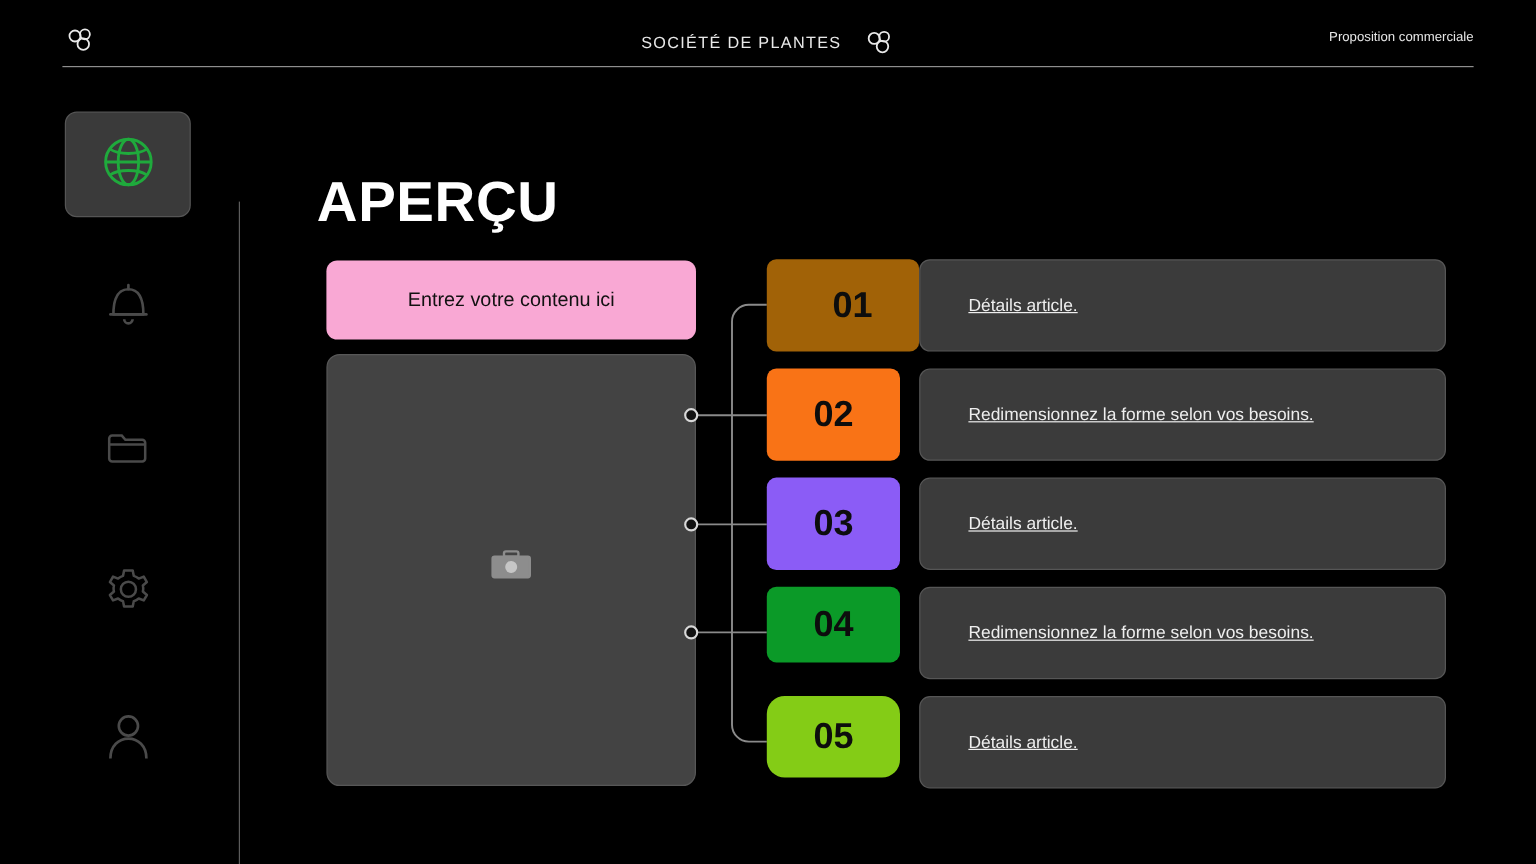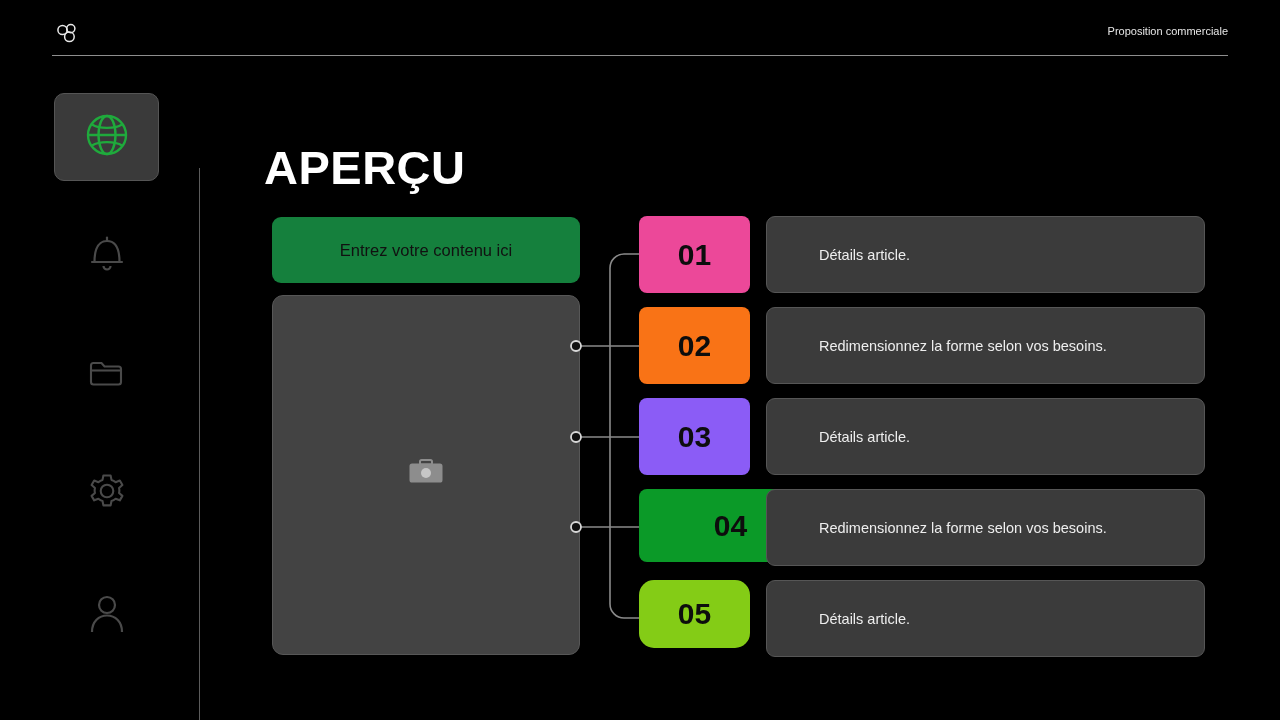--- a/index.html
+++ b/index.html
@@ -167,35 +167,45 @@
     width: 439px;
     background: #3b3b3b;
     border: 1px solid #565656;
     border-radius: 9px;
     box-sizing: border-box;
     display: flex;
     align-items: center;
     font-size: 14.5px;
     color: #eeeeee;
   }
-  .row-detail span { padding-left: 52px; }
+  .row-detail span { padding-left: 40px; text-decoration: underline; }
 </style>
 </head>
 <body>
 
 <div id="header">
 
   <div id="header-logo-left">
     <svg class="logo-mark" width="26" height="26" viewBox="0 0 26 26" fill="none">
       <circle cx="8.5" cy="9" r="4.6" stroke="#e9e9e9" stroke-width="1.5"></circle>
       <circle cx="16.8" cy="7.6" r="4.1" stroke="#e9e9e9" stroke-width="1.5"></circle>
       <circle cx="15.4" cy="15.8" r="4.8" stroke="#e9e9e9" stroke-width="1.5"></circle>
     </svg>
   </div>
 
+  <div id="header-center">
+    <span id="header-center-title">SOCIÉTÉ DE PLANTES</span>
+    <span id="header-logo-center">
+      <svg class="logo-mark" width="26" height="26" viewBox="0 0 26 26" fill="none">
+        <circle cx="8.5" cy="9" r="4.6" stroke="#e9e9e9" stroke-width="1.5"></circle>
+        <circle cx="16.8" cy="7.6" r="4.1" stroke="#e9e9e9" stroke-width="1.5"></circle>
+        <circle cx="15.4" cy="15.8" r="4.8" stroke="#e9e9e9" stroke-width="1.5"></circle>
+      </svg>
+    </span>
+  </div>
 
   <div id="header-right">Proposition commerciale</div>
 
   <div id="header-rule"></div>
 </div>
 
 <div id="sidebar">
 
   <div class="nav-item active" style="top: 13px;">
     <span class="nav-icon">
@@ -245,21 +255,21 @@
         <path d="M11 44 C11 33.5 18 27.5 26 27.5 C34 27.5 41 33.5 41 44" stroke="#4a4a4a" stroke-width="2.2" fill="none"></path>
       </svg>
     </span>
   </div>
 
   <div id="sidebar-divider"></div>
 </div>
 
 <div id="page-title">APERÇU</div>
 
-<div id="content-banner" style="background:#15803d;">
+<div id="content-banner" style="background:#f9a8d4;">
   <span>Entrez votre contenu ici</span>
 </div>
 
 <div id="image-placeholder">
   <span id="camera-icon">
     <svg width="36" height="30" viewBox="0 0 36 30" fill="none">
       <rect x="12" y="2" width="12" height="4.5" rx="1.6" stroke="#8d8d8d" stroke-width="2"></rect>
       <rect x="2.5" y="6.5" width="31" height="17" rx="1.6" fill="#8d8d8d" stroke="#8d8d8d" stroke-width="2"></rect>
       <circle cx="18" cy="15" r="5" fill="#c6c6c6"></circle>
     </svg>
@@ -273,42 +283,42 @@
   <line x1="576" y1="346" x2="639" y2="346" stroke="#8a8a8a" stroke-width="1.6"></line>
   <circle cx="576" cy="346" r="5" fill="#111111" stroke="#d8d8d8" stroke-width="1.8"></circle>
 
   <line x1="576" y1="437" x2="639" y2="437" stroke="#8a8a8a" stroke-width="1.6"></line>
   <circle cx="576" cy="437" r="5" fill="#111111" stroke="#d8d8d8" stroke-width="1.8"></circle>
 
   <line x1="576" y1="527" x2="639" y2="527" stroke="#8a8a8a" stroke-width="1.6"></line>
   <circle cx="576" cy="527" r="5" fill="#111111" stroke="#d8d8d8" stroke-width="1.8"></circle>
 </svg>
 
-<div class="row-num" style="top:216px; height:77px; background:#ec4899;">
+<div class="row-num" style="top:216px; height:77px; background:#a16207;padding-left:16px;">
   <span>01</span>
 </div>
 <div class="row-detail" style="top:216px; height:77px;">
   <span>Détails article.</span>
 </div>
 
 <div class="row-num" style="top:307px; height:77px; background:#f97316;">
   <span>02</span>
 </div>
 <div class="row-detail" style="top:307px; height:77px;">
   <span>Redimensionnez la forme selon vos besoins.</span>
 </div>
 
 <div class="row-num" style="top:398px; height:77px; background:#8b5cf6;">
   <span>03</span>
 </div>
 <div class="row-detail" style="top:398px; height:77px;">
   <span>Détails article.</span>
 </div>
 
-<div class="row-num" style="top:489px; height:73px; background:#0b9a28;padding-left:36px;">
+<div class="row-num" style="top:489px; height:63px; background:#0b9a28;">
   <span>04</span>
 </div>
 <div class="row-detail" style="top:489px; height:77px;">
   <span>Redimensionnez la forme selon vos besoins.</span>
 </div>
 
 <div class="row-num" style="top:580px; height:68px; background:#84cc16;border-radius:15px;">
   <span>05</span>
 </div>
 <div class="row-detail" style="top:580px; height:77px;">

